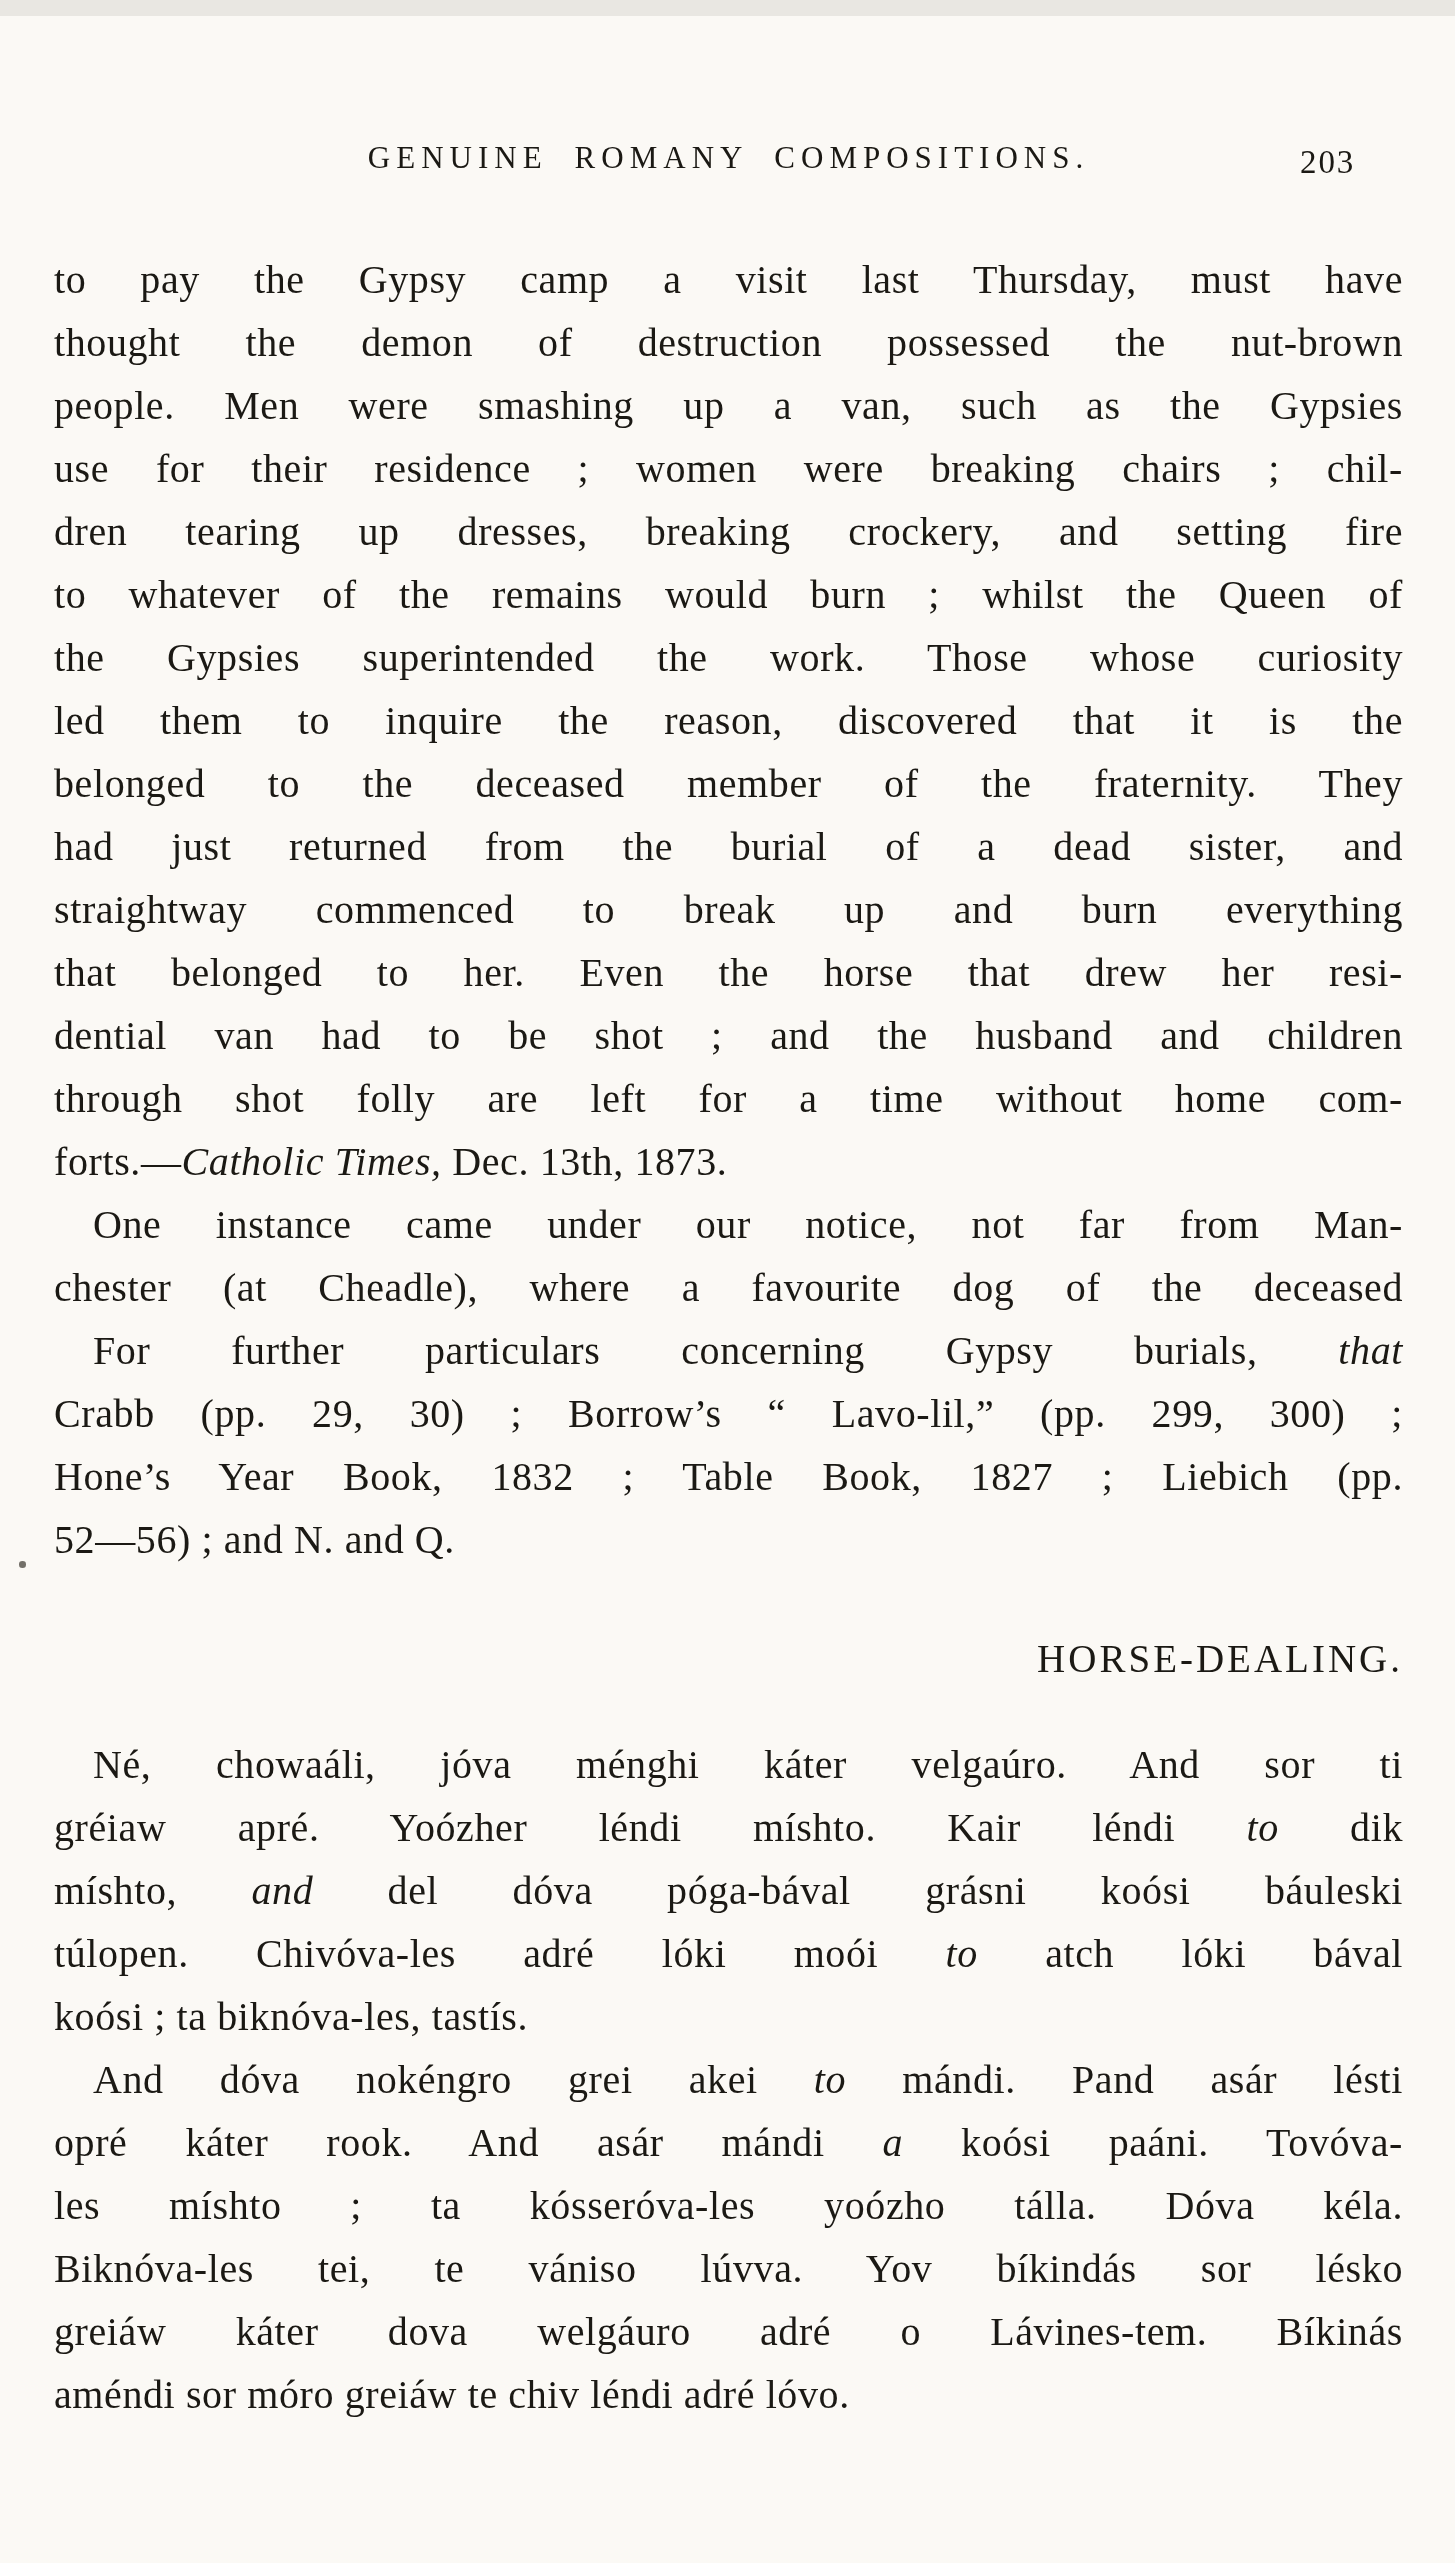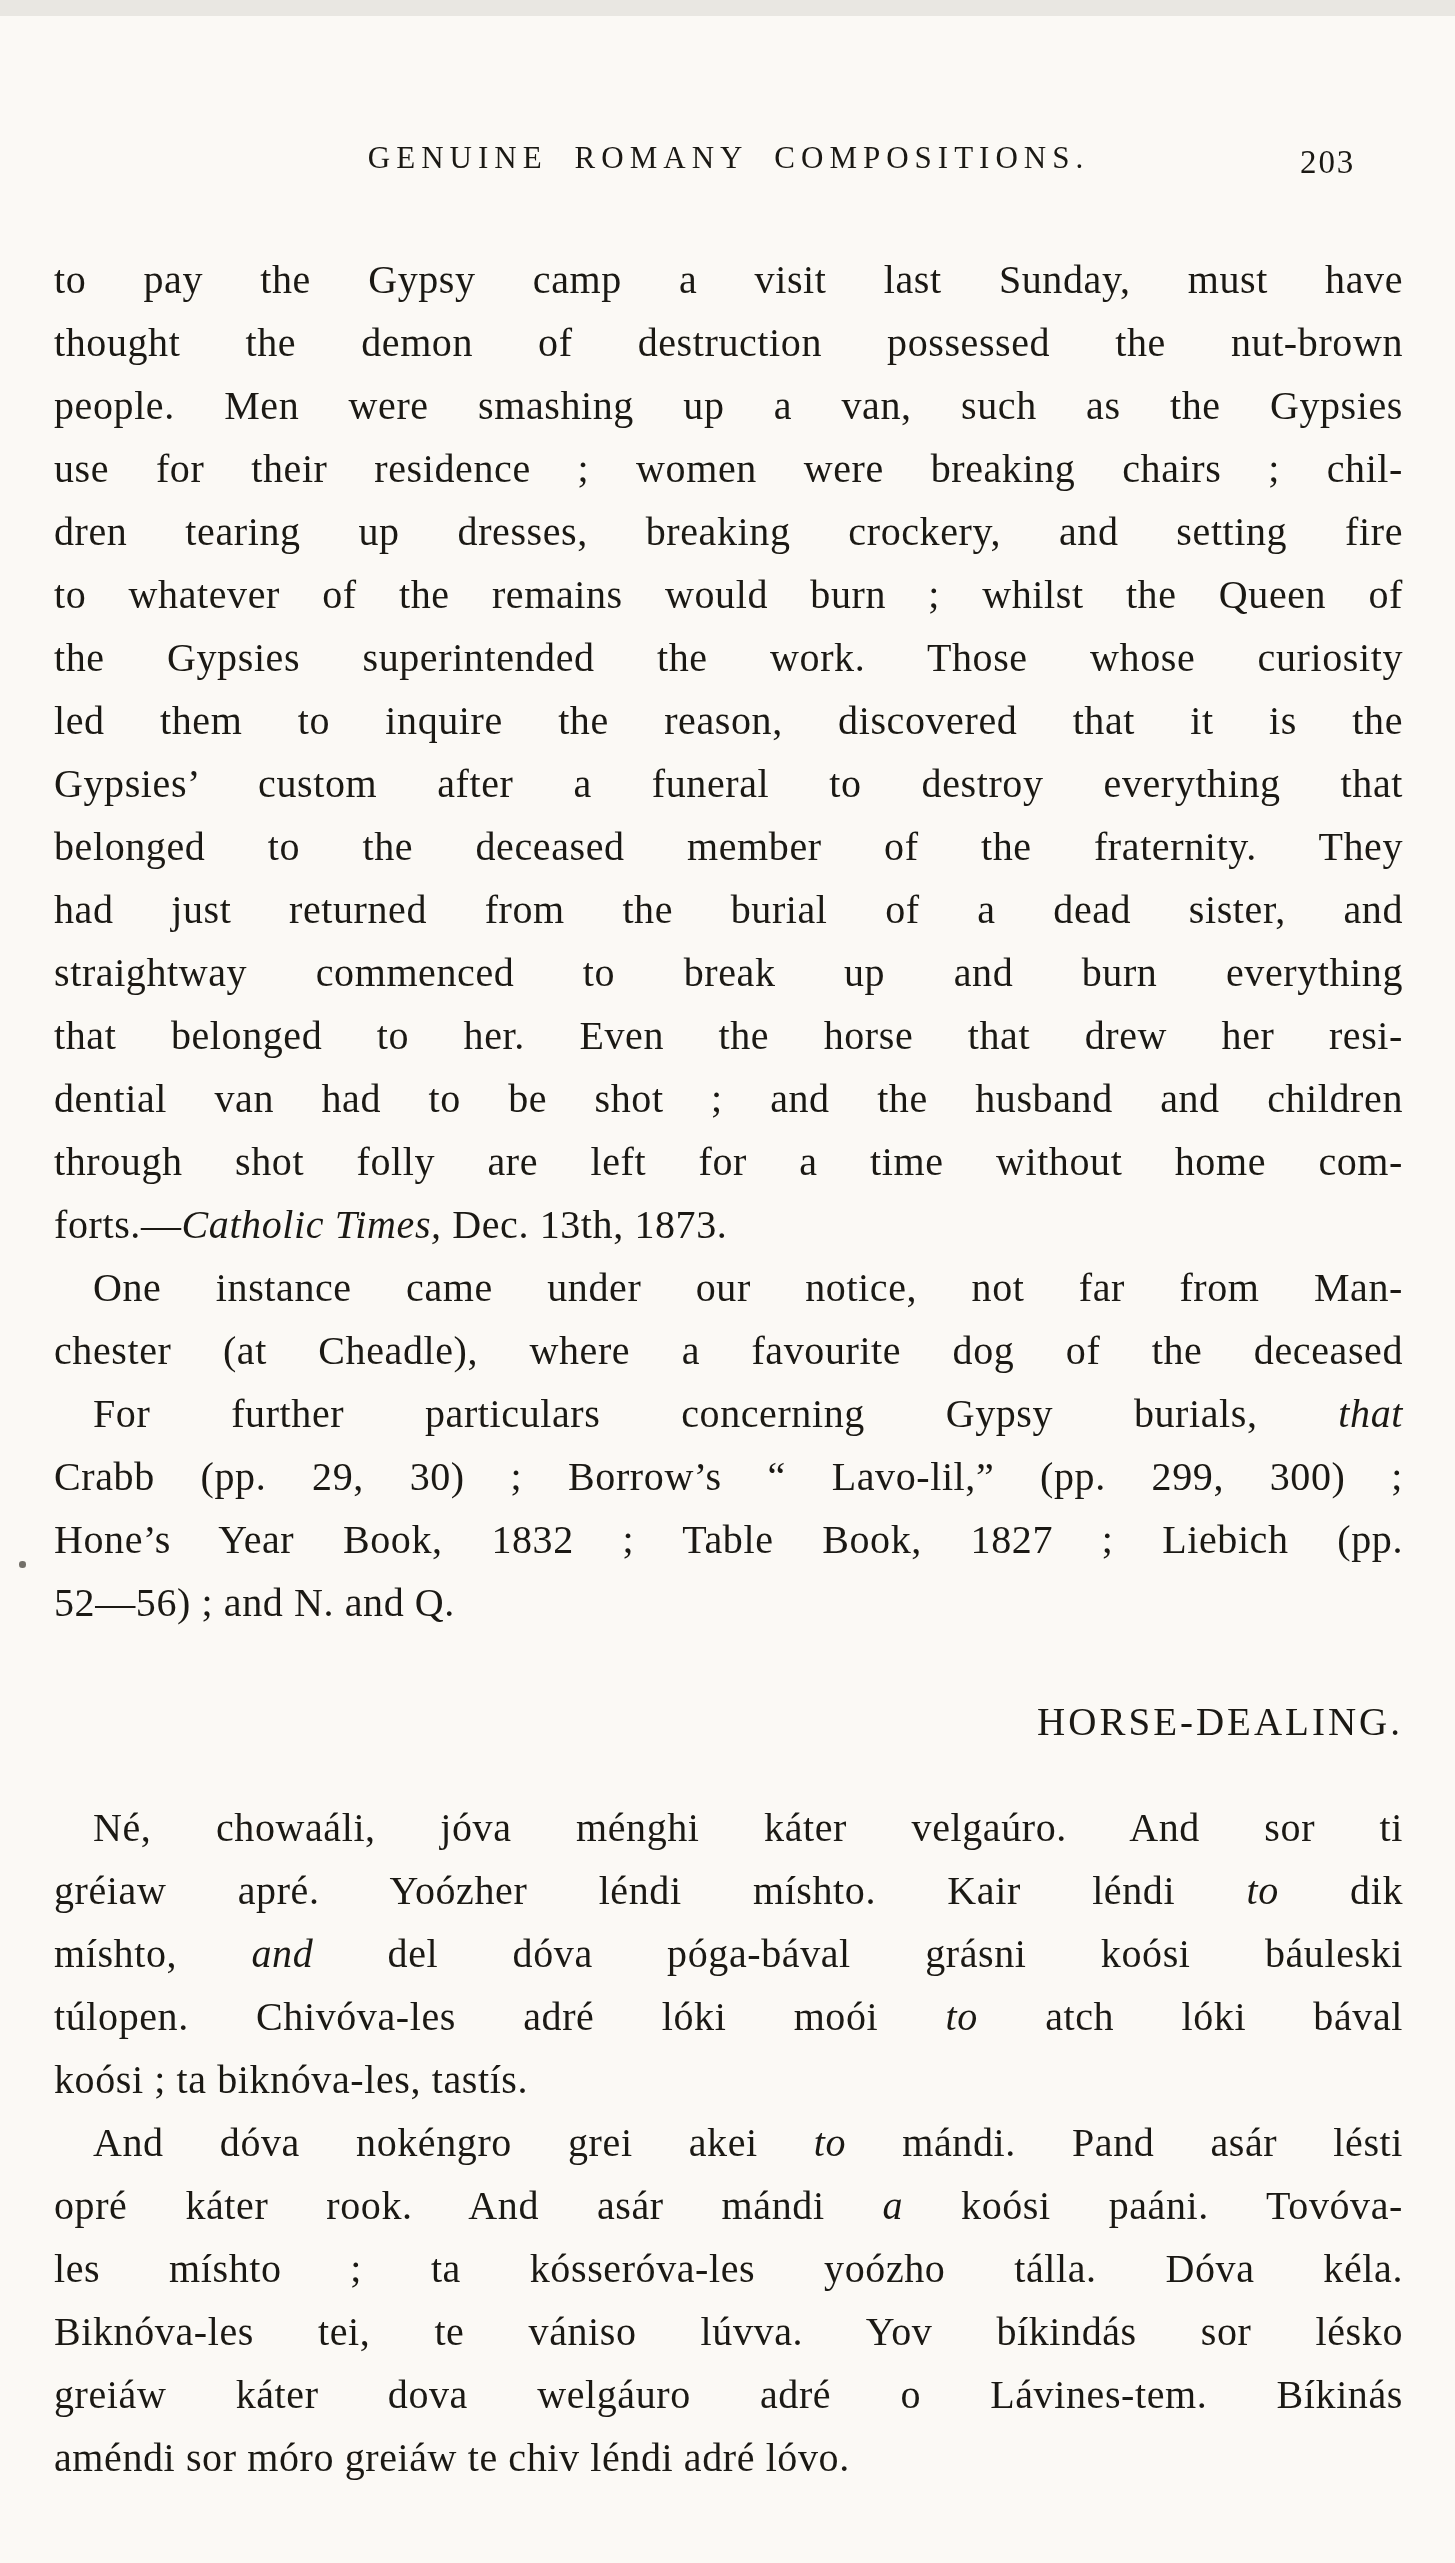--- a/index.html
+++ b/index.html
@@ -78,29 +78,28 @@
 <body>
 
 <div class="page">
   <div class="running-header">
     <span class="running-title">GENUINE ROMANY COMPOSITIONS.</span>
     <span class="page-number">203</span>
   </div>
 
   <div class="page-body">
       <div class="paragraph">
-        <div class="line"><span>to pay the Gypsy camp a visit last Sunday, must have</span></div>
+        <div class="line"><span>to pay the Gypsy camp a visit last Thursday, must have</span></div>
         <div class="line"><span>thought the demon of destruction possessed the nut-brown</span></div>
         <div class="line"><span>people.  Men were smashing up a van, such as the Gypsies</span></div>
         <div class="line"><span>use for their residence ; women were breaking chairs ; chil-</span></div>
         <div class="line"><span>dren tearing up dresses, breaking crockery, and setting fire</span></div>
         <div class="line"><span>to whatever of the remains would burn ; whilst the Queen of</span></div>
         <div class="line"><span>the Gypsies superintended the work.  Those whose curiosity</span></div>
         <div class="line"><span>led them to inquire the reason, discovered that it is the</span></div>
-        <div class="line"><span>Gypsies’ custom after a funeral to destroy everything that</span></div>
         <div class="line"><span>belonged to the deceased member of the fraternity.  They</span></div>
         <div class="line"><span>had just returned from the burial of a dead sister, and</span></div>
         <div class="line"><span>straightway commenced to break up and burn everything</span></div>
         <div class="line"><span>that belonged to her.  Even the horse that drew her resi-</span></div>
         <div class="line"><span>dential van had to be shot ; and the husband and children</span></div>
         <div class="line"><span>through shot folly are left for a time without home com-</span></div>
         <div class="line last"><span>forts.—</span><span class="it">Catholic Times,</span><span> Dec. 13th, 1873.</span></div>
       </div>
       <div class="paragraph indent">
         <div class="line"><span>One instance came under our notice, not far from Man-</span></div>

